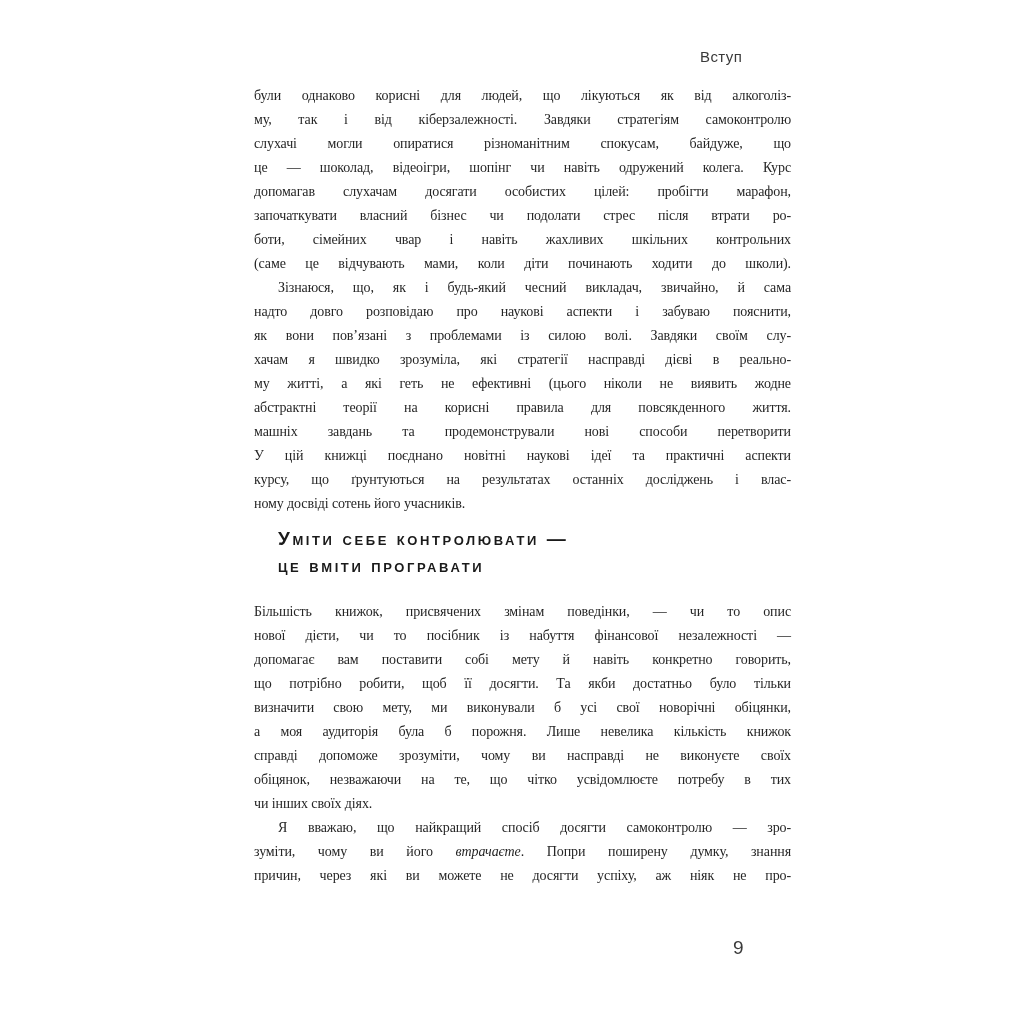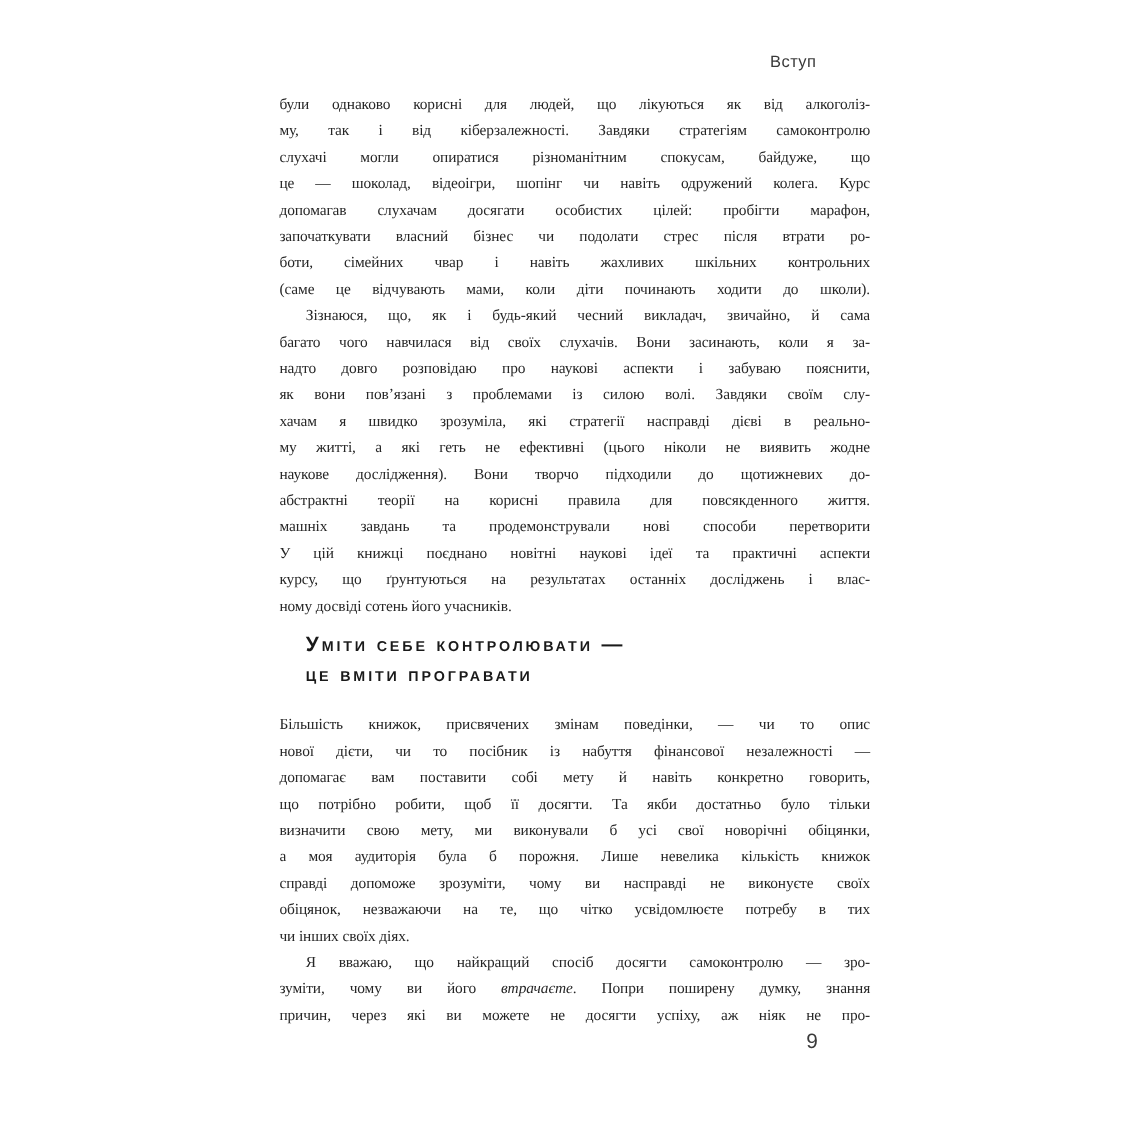--- a/index.html
+++ b/index.html
@@ -72,26 +72,24 @@
         <div class="line">слухачі могли опиратися різноманітним спокусам, байдуже, що</div>
         <div class="line">це — шоколад, відеоігри, шопінг чи навіть одружений колега. Курс</div>
         <div class="line">допомагав слухачам досягати особистих цілей: пробігти марафон,</div>
         <div class="line">започаткувати власний бізнес чи подолати стрес після втрати ро-</div>
         <div class="line">боти, сімейних чвар і навіть жахливих шкільних контрольних</div>
         <div class="line">(саме це відчувають мами, коли діти починають ходити до школи).</div>
       </div>
 
     <div class="para indent">
         <div class="line">Зізнаюся, що, як і будь-який чесний викладач, звичайно, й сама</div>
-        <div class="line">багато чого навчилася від своїх слухачів. Вони засинають, коли я за-</div>
         <div class="line">надто довго розповідаю про наукові аспекти і забуваю пояснити,</div>
         <div class="line">як вони пов’язані з проблемами із силою волі. Завдяки своїм слу-</div>
         <div class="line">хачам я швидко зрозуміла, які стратегії насправді дієві в реально-</div>
         <div class="line">му житті, а які геть не ефективні (цього ніколи не виявить жодне</div>
-        <div class="line">наукове дослідження). Вони творчо підходили до щотижневих до-</div>
         <div class="line">абстрактні теорії на корисні правила для повсякденного життя.</div>
         <div class="line">машніх завдань та продемонстрували нові способи перетворити</div>
         <div class="line">У цій книжці поєднано новітні наукові ідеї та практичні аспекти</div>
         <div class="line">курсу, що ґрунтуються на результатах останніх досліджень і влас-</div>
         <div class="line last">ному досвіді сотень його учасників.</div>
       </div>
 
     <h2 class="section-heading">
       <div class="heading-line">Уміти себе контролювати —</div>
       <div class="heading-line">це вміти програвати</div>

